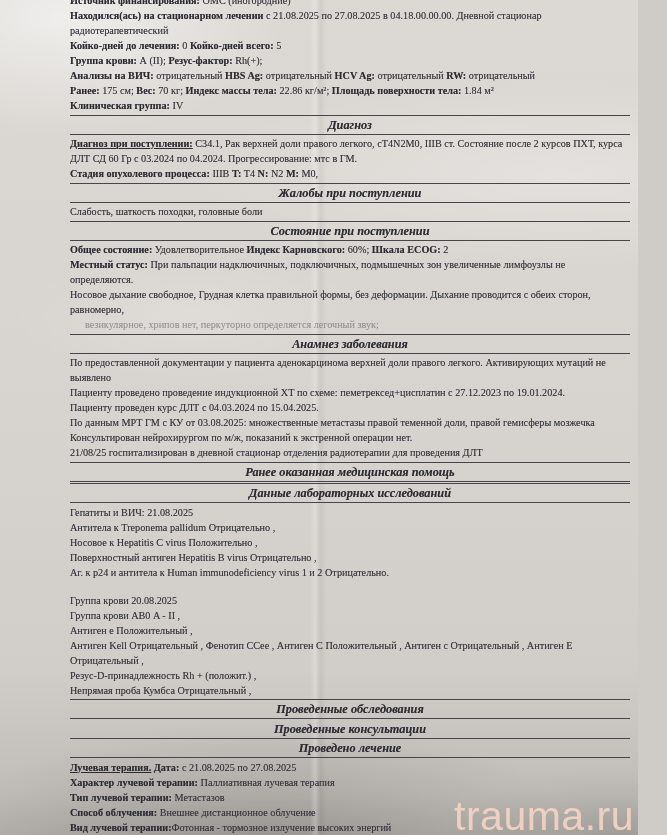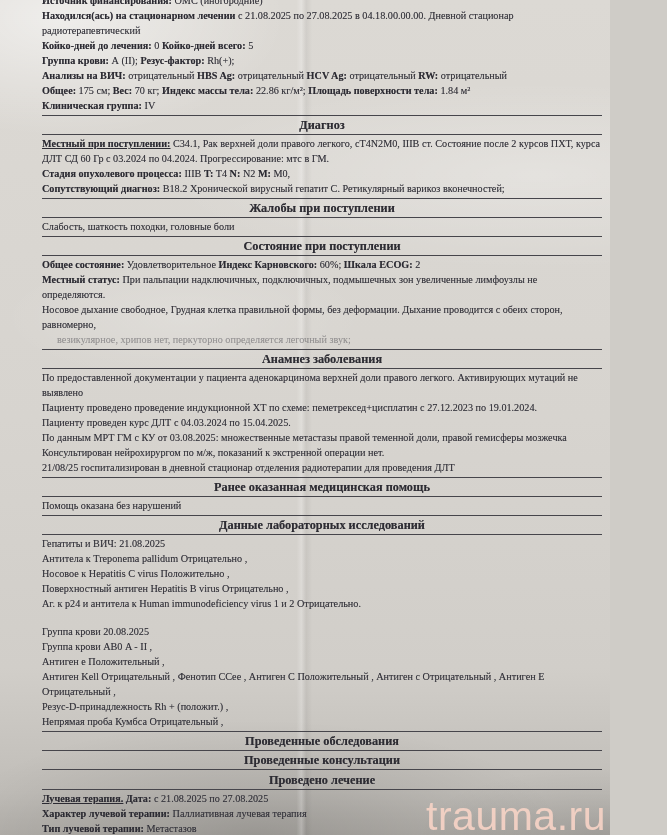--- a/index.html
+++ b/index.html
@@ -11,78 +11,77 @@
   .paper {
     position:relative; width:610px; height:835px; overflow:hidden;
     background:
       radial-gradient(ellipse 320px 170px at 10% 2%, rgba(255,255,255,.55), transparent 70%),
       radial-gradient(ellipse 520px 130px at 88% 21%, rgba(255,255,255,.28), transparent 72%),
       radial-gradient(ellipse 260px 90px at 30% 38%, rgba(255,255,255,.18), transparent 70%),
       linear-gradient(90deg, transparent 48.6%, rgba(255,255,255,.22) 49.4%, rgba(0,0,0,.05) 50.2%, transparent 51.2%),
       radial-gradient(ellipse 430px 160px at 42% 100%, rgba(0,0,0,.14), transparent 72%),
       radial-gradient(ellipse 240px 90px at 98% 100%, rgba(0,0,0,.10), transparent 75%),
       linear-gradient(180deg, #dcd9d4 0%, #d7d4cf 50%, #d1cec9 80%, #c0bdb8 95%, #b2afaa 100%);
+    padding-left: 28px;
   }
   .content { position:relative; padding:0 8px 0 42px; color:#32323a; }
   .line {
     font-size:10.2px; line-height:15px;
     color:#35343c;
     text-shadow:0 0 .4px rgba(40,40,48,.45);
   }
   .line .b { font-weight:bold; color:#2c2b33; }
   .line .u { text-decoration:underline; }
   .line.cut { margin-top:-7px; }
   .line.faded { opacity:.42; filter:blur(.3px);margin-left:15px; }
   .spacer { height:13px; }
   .sec-header {
     font-weight:bold; font-size:12.3px; line-height:14px; text-align:center;
     color:#2d2c33; text-shadow:0 0 .4px rgba(40,40,48,.5);
     border-top:1.5px solid #46454b; border-bottom:1.5px solid #46454b;
-    padding:2px 0; margin:1.5px 0;
+    padding:2px 0; margin:1.5px 0;font-style:italic;
   }
   .sec-header.no-top { border-top:none; margin-top:-1px; }
   .watermark {
     position:absolute; right:4px; bottom:-2px;
     font-family:"Liberation Sans", sans-serif;
     font-size:41px; line-height:1; font-weight:400; letter-spacing:.5px;
     color:#f4d2c5; opacity:.95;
   }
 </style>
 </head>
 <body>
 
 <div class="paper">
   <div class="content">
       <div class="line cut"><span class="b">Источник финансирования:</span><span> ОМС (иногородние)</span></div>
       <div class="line"><span class="b">Находился(ась) на стационарном лечении</span><span> с 21.08.2025 по 27.08.2025 в 04.18.00.00.00. Дневной стационар радиотерапевтический</span></div>
       <div class="line"><span class="b">Койко-дней до лечения:</span><span> 0 </span><span class="b">Койко-дней всего:</span><span> 5</span></div>
       <div class="line"><span class="b">Группа крови:</span><span> А (II); </span><span class="b">Резус-фактор:</span><span> Rh(+);</span></div>
       <div class="line"><span class="b">Анализы на ВИЧ:</span><span> отрицательный </span><span class="b">HBS Ag:</span><span> отрицательный </span><span class="b">HCV Ag:</span><span> отрицательный </span><span class="b">RW:</span><span> отрицательный</span></div>
-      <div class="line"><span class="b">Общее:</span><span> 175 см; </span><span class="b">Вес:</span><span> 70 кг; </span><span class="b">Индекс массы тела:</span><span> 22.86 кг/м²; </span><span class="b">Площадь поверхности тела:</span><span> 1.84 м²</span></div>
+      <div class="line"><span class="b">Ранее:</span><span> 175 см; </span><span class="b">Вес:</span><span> 70 кг; </span><span class="b">Индекс массы тела:</span><span> 22.86 кг/м²; </span><span class="b">Площадь поверхности тела:</span><span> 1.84 м²</span></div>
       <div class="line"><span class="b">Клиническая группа:</span><span> IV</span></div>
       <div class="sec-header">Диагноз</div>
-      <div class="line"><span class="b u">Местный при поступлении:</span><span> C34.1, Рак верхней доли правого легкого, сТ4N2M0, IIIB ст. Состояние после 2 курсов ПХТ, курса ДЛТ СД 60 Гр с 03.2024 по 04.2024. Прогрессирование: мтс в ГМ.</span></div>
+      <div class="line"><span class="b u">Диагноз при поступлении:</span><span> C34.1, Рак верхней доли правого легкого, сТ4N2M0, IIIB ст. Состояние после 2 курсов ПХТ, курса ДЛТ СД 60 Гр с 03.2024 по 04.2024. Прогрессирование: мтс в ГМ.</span></div>
       <div class="line"><span class="b">Стадия опухолевого процесса:</span><span> IIIB </span><span class="b">T:</span><span> T4 </span><span class="b">N:</span><span> N2 </span><span class="b">M:</span><span> M0,</span></div>
-      <div class="line"><span class="b">Сопутствующий диагноз:</span><span> B18.2 Хронической вирусный гепатит С. Ретикулярный варикоз вконечностей;</span></div>
       <div class="sec-header">Жалобы при поступлении</div>
       <div class="line"><span>Слабость, шаткость походки, головные боли</span></div>
       <div class="sec-header">Состояние при поступлении</div>
       <div class="line"><span class="b">Общее состояние:</span><span> Удовлетворительное </span><span class="b">Индекс Карновского:</span><span> 60%; </span><span class="b">Шкала ECOG:</span><span> 2</span></div>
       <div class="line"><span class="b">Местный статус:</span><span> При пальпации надключичных, подключичных, подмышечных зон увеличенные лимфоузлы не определяются.</span></div>
       <div class="line"><span>Носовое дыхание свободное, Грудная клетка правильной формы, без деформации. Дыхание проводится с обеих сторон, равномерно,</span></div>
       <div class="line faded"><span>везикулярное, хрипов нет, перкуторно определяется легочный звук;</span></div>
       <div class="sec-header">Анамнез заболевания</div>
       <div class="line"><span>По предоставленной документации у пациента аденокарцинома верхней доли правого легкого. Активирующих мутаций не выявлено</span></div>
       <div class="line"><span>Пациенту проведено проведение индукционной ХТ по схеме: пеметрексед+цисплатин с 27.12.2023 по 19.01.2024.</span></div>
       <div class="line"><span>Пациенту проведен курс ДЛТ с 04.03.2024 по 15.04.2025.</span></div>
       <div class="line"><span>По данным МРТ ГМ с КУ от 03.08.2025: множественные метастазы правой теменной доли, правой гемисферы мозжечка</span></div>
       <div class="line"><span>Консультирован нейрохирургом по м/ж, показаний к экстренной операции нет.</span></div>
       <div class="line"><span>21/08/25 госпитализирован в дневной стационар отделения радиотерапии для проведения ДЛТ</span></div>
       <div class="sec-header">Ранее оказанная медицинская помощь</div>
-      <div class="line"><span>Помощь оказана без нарушений</span></div>
       <div class="sec-header">Данные лабораторных исследований</div>
       <div class="line"><span>Гепатиты и ВИЧ: 21.08.2025</span></div>
       <div class="line"><span>Антитела к Treponema pallidum Отрицательно ,</span></div>
       <div class="line"><span>Носовое к Hepatitis C virus Положительно ,</span></div>
       <div class="line"><span>Поверхностный антиген Hepatitis B virus Отрицательно ,</span></div>
       <div class="line"><span>Аг. к p24 и антитела к Human immunodeficiency virus 1 и 2 Отрицательно.</span></div>
       <div class="spacer"></div>
       <div class="line"><span>Группа крови 20.08.2025</span></div>
       <div class="line"><span>Группа крови АВ0 A - II ,</span></div>
       <div class="line"><span>Антиген e Положительный ,</span></div>

